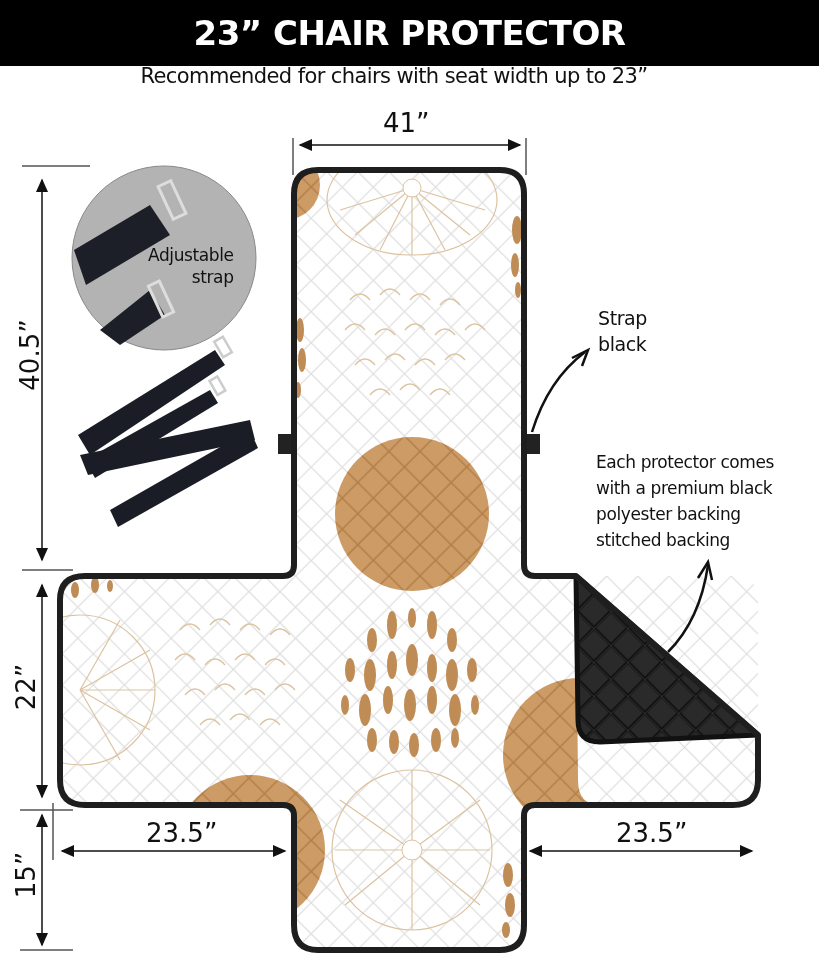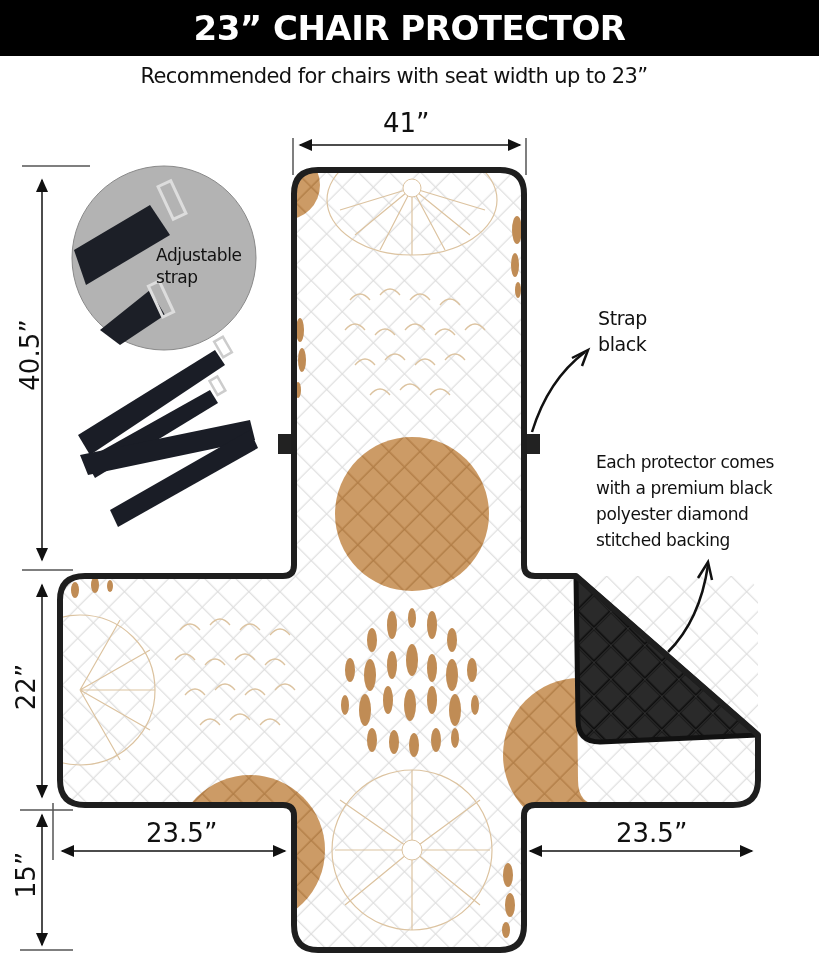--- a/index.html
+++ b/index.html
@@ -1,17 +1,17 @@
 <!DOCTYPE html>
 <html><head>
   <meta charset="utf-8">
   <style>
     html, body { margin: 0; padding: 0; background: #ffffff; }
     body { width: 819px; height: 960px; position: relative; overflow: hidden; font-family: "Liberation Sans", sans-serif; }
-    .banner { position: absolute; left: 0; top: 0; width: 819px; height: 56px; background: #000; color: #fff; display: flex; align-items: center; justify-content: center; }
+    .banner { position: absolute; left: 0; top: 0; width: 819px; height: 66px; background: #000; color: #fff; display: flex; align-items: center; justify-content: center; }
     .banner-title { font-family: "DejaVu Sans", sans-serif; font-weight: bold; font-size: 34px; letter-spacing: -0.5px; }
     .subtitle { position: absolute; left: 0; top: 64px; width: 788px; text-align: center; font-family: "DejaVu Sans", sans-serif; font-size: 21px; color: #111; letter-spacing: -0.6px; }
     .dim { position: absolute; font-family: "DejaVu Sans", sans-serif; font-size: 26px; color: #111; }
     .dim-v { transform: rotate(-90deg); transform-origin: center center; white-space: nowrap; }
     .note { position: absolute; font-family: "DejaVu Sans", sans-serif; font-size: 17px; color: #111; line-height: 26px; letter-spacing: -0.4px; }
     svg.stage { position: absolute; left: 0; top: 0; }
   </style>
 </head>
 <body>
 
@@ -168,26 +168,26 @@
   <path d="M698,578 L708,562 L712,580" stroke="#111" stroke-width="2.5" fill="none"></path>
 </svg>
 
 <div class="dim" style="left:383px; top:108px;">41”</div>
 <div class="dim dim-v" style="left:-10px; top:340px; width:80px; text-align:center;">40.5”</div>
 <div class="dim dim-v" style="left:-2px; top:672px; width:56px; text-align:center;">22”</div>
 <div class="dim dim-v" style="left:-2px; top:860px; width:56px; text-align:center;">15”</div>
 <div class="dim" style="left:146px; top:818px;">23.5”</div>
 <div class="dim" style="left:616px; top:818px;">23.5”</div>
 
-<div class="note" style="left:156px; top:244px; text-align:left; line-height:22px;">
+<div class="note" style="left:148px; top:244px; text-align:right; line-height:22px;">
   <div>Adjustable</div>
   <div>strap</div>
 </div>
 <div class="note" style="left:598px; top:305px; line-height:26px; font-size:19px;">
   <div>Strap</div>
   <div>black</div>
 </div>
 <div class="note" style="left:596px; top:449px;">
   <div>Each protector comes</div>
   <div>with a premium black</div>
-  <div>polyester diamond</div>
+  <div>polyester backing</div>
   <div>stitched backing</div>
 </div>
 
 </body></html>

